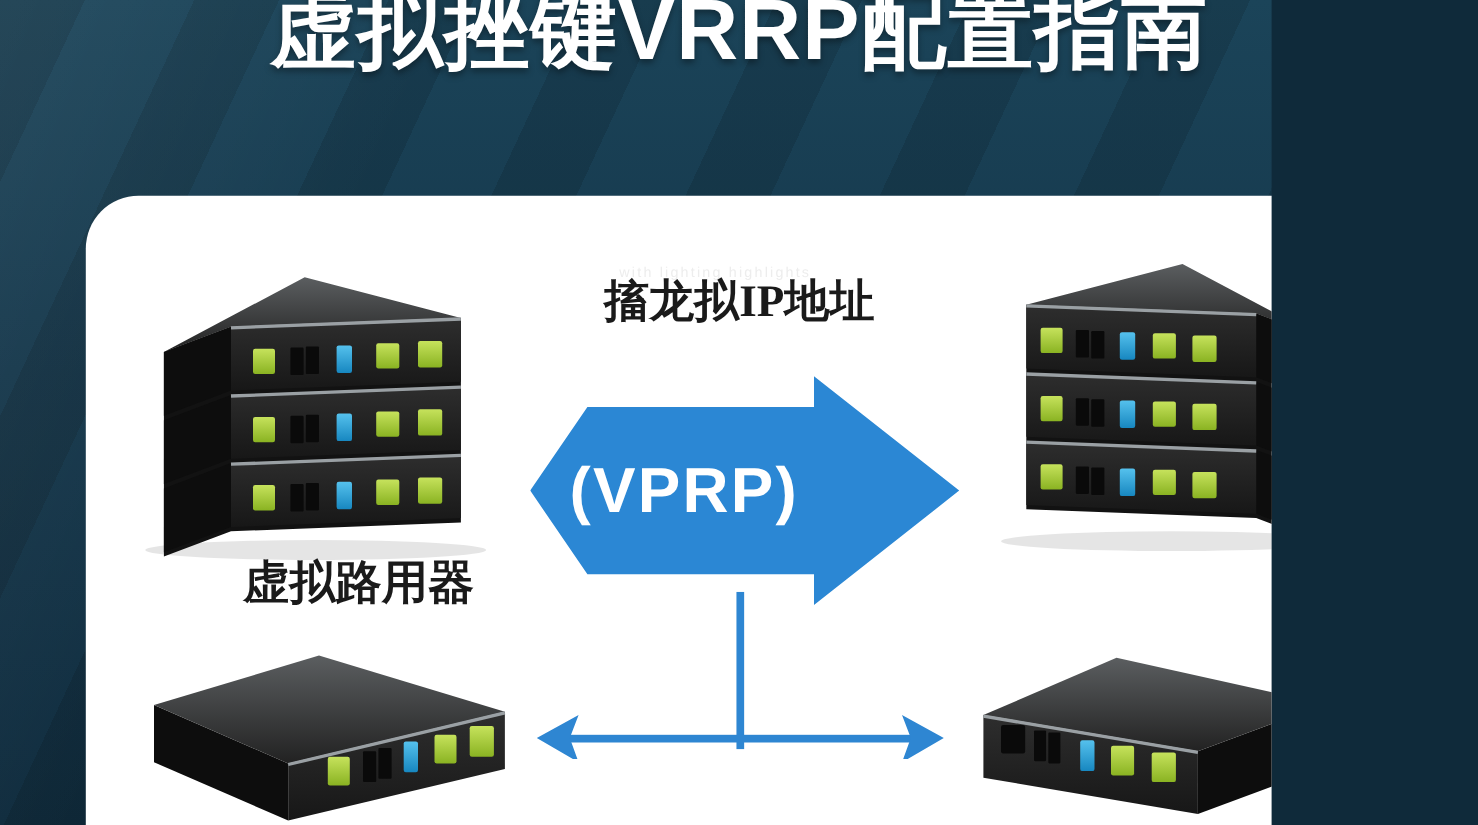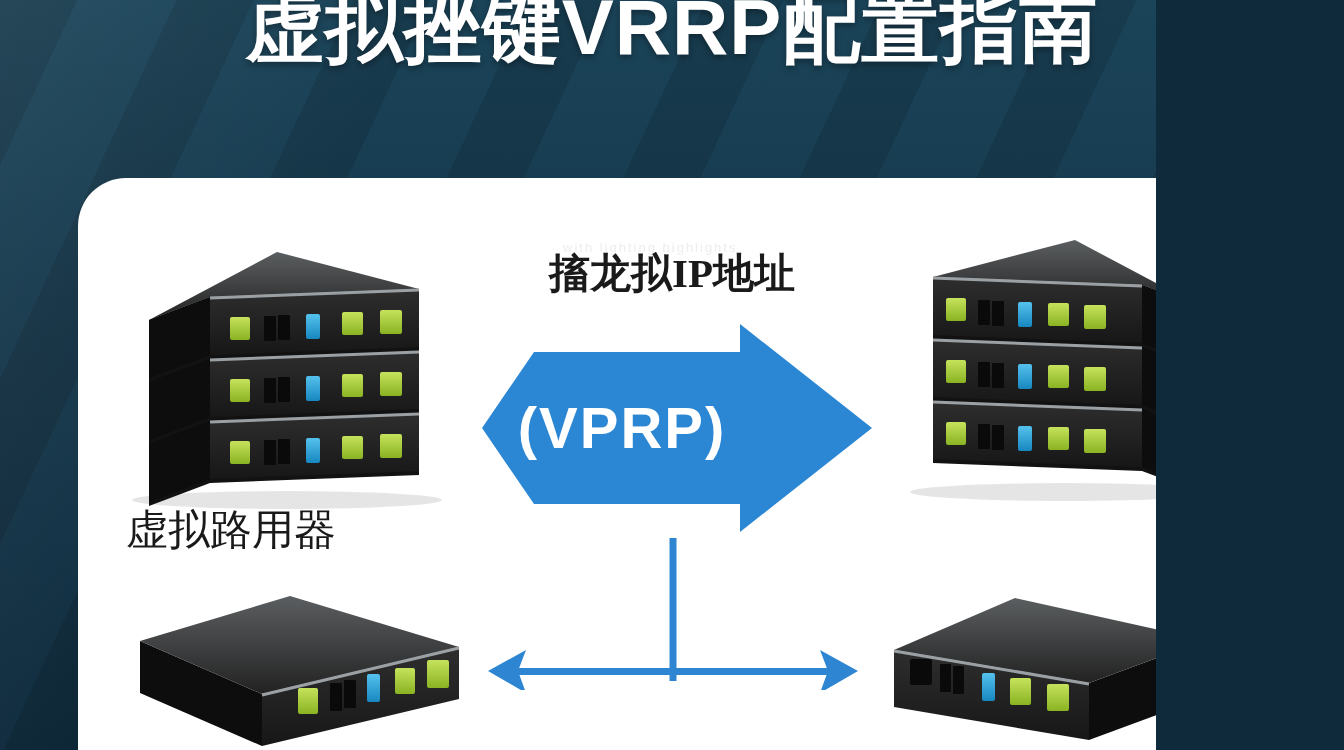--- a/index.html
+++ b/index.html
@@ -31,30 +31,30 @@
     color:#ededed;font-size:13px;letter-spacing:2px;white-space:nowrap;margin-left:18px;
   }
   .vip-label{
     position:absolute;left:472px;top:246px;width:400px;
     text-align:center;color:#1a1a1a;font-size:41px;font-weight:800;
     white-space:nowrap;
     font-family:Liberation Serif, serif;
   }
   .router-label{
     position:absolute;top:502px;color:#1a1a1a;font-size:42px;
-    font-weight:400;white-space:nowrap;
+    font-weight:700;text-align:center;white-space:nowrap;
   }
   .router-label.left{left:126px;width:400px;}
   .router-label.right{left:900px;width:400px;}
   .stack{position:absolute;}
   .stack.tl{left:122px;top:242px;}
   .stack.tr{left:900px;top:230px;}
   .stack.bl{left:112px;top:584px;}
   .stack.br{left:872px;top:593px;}
-  .arrow-wrap{position:absolute;left:482px;top:322px;width:392px;height:212px;}
+  .arrow-wrap{position:absolute;left:482px;top:340px;width:392px;height:212px;}
   .arrow-wrap svg{position:absolute;left:0;top:0;}
   .arrow-text{
     position:absolute;left:0;top:72px;width:280px;text-align:center;
     color:#ffffff;font-size:58px;font-weight:800;letter-spacing:2px;
     white-space:nowrap;
   }
   .connector{position:absolute;left:460px;top:538px;}
 </style>
 </head>
 <body>

